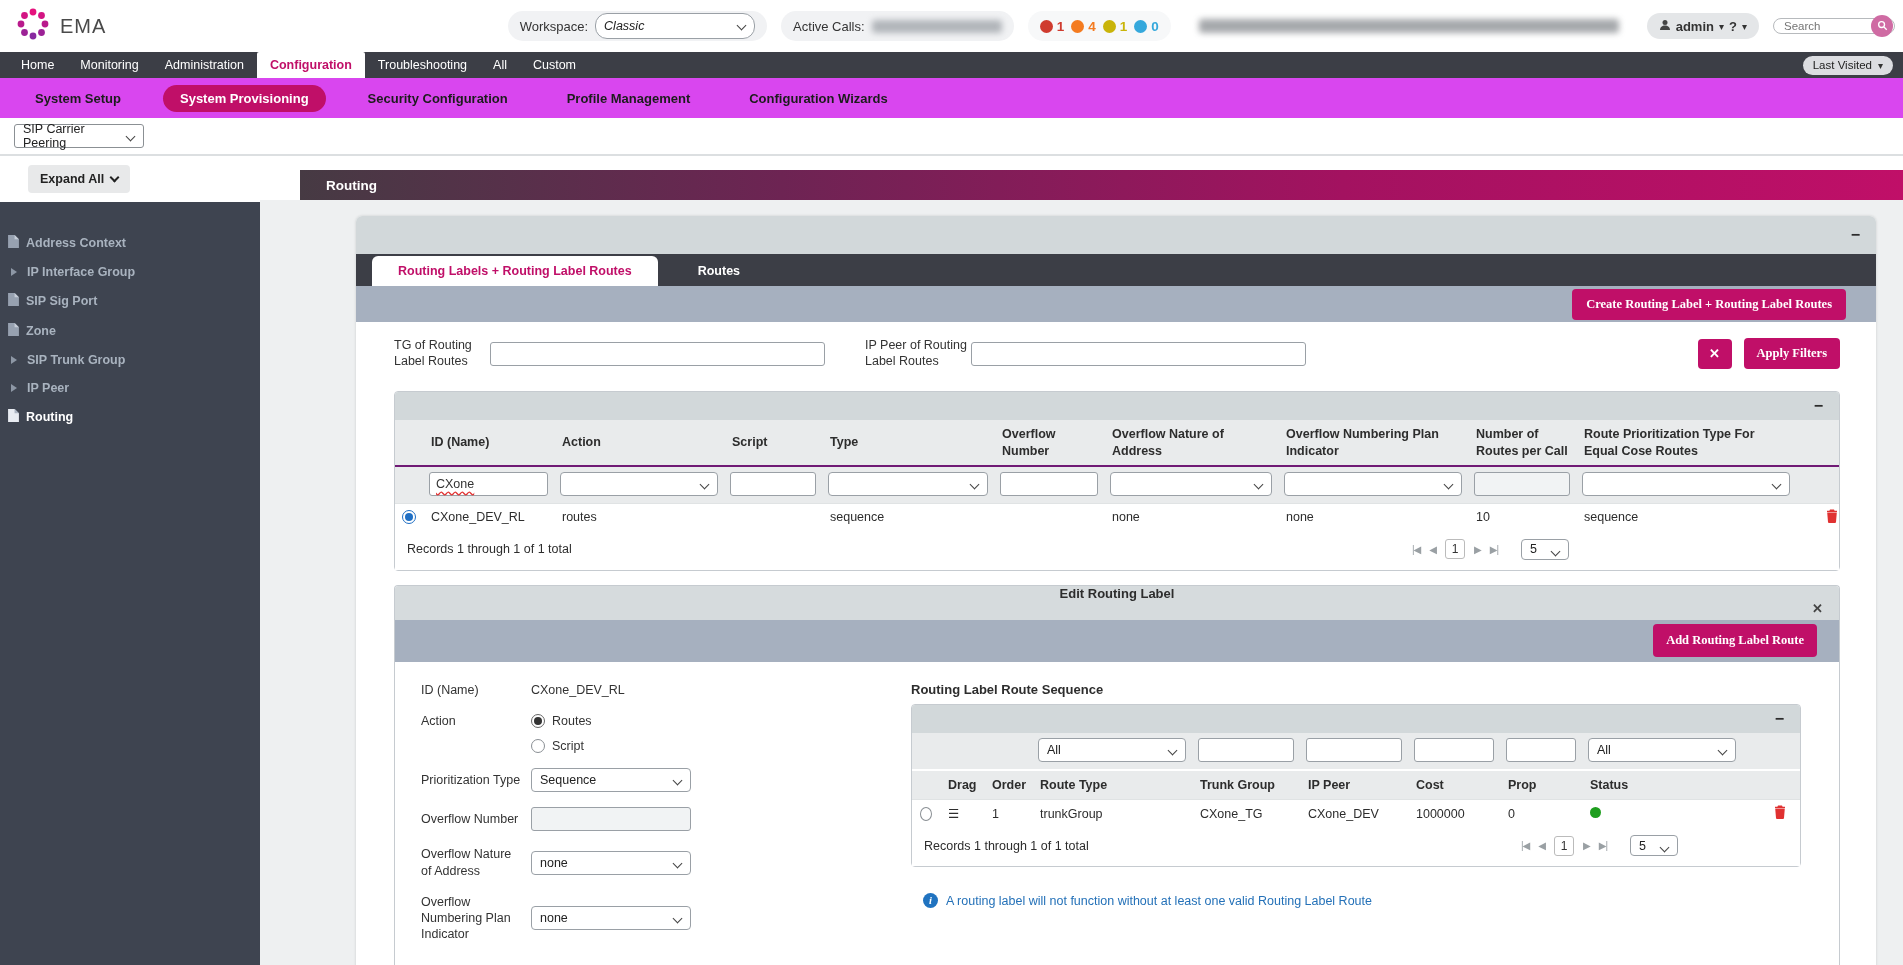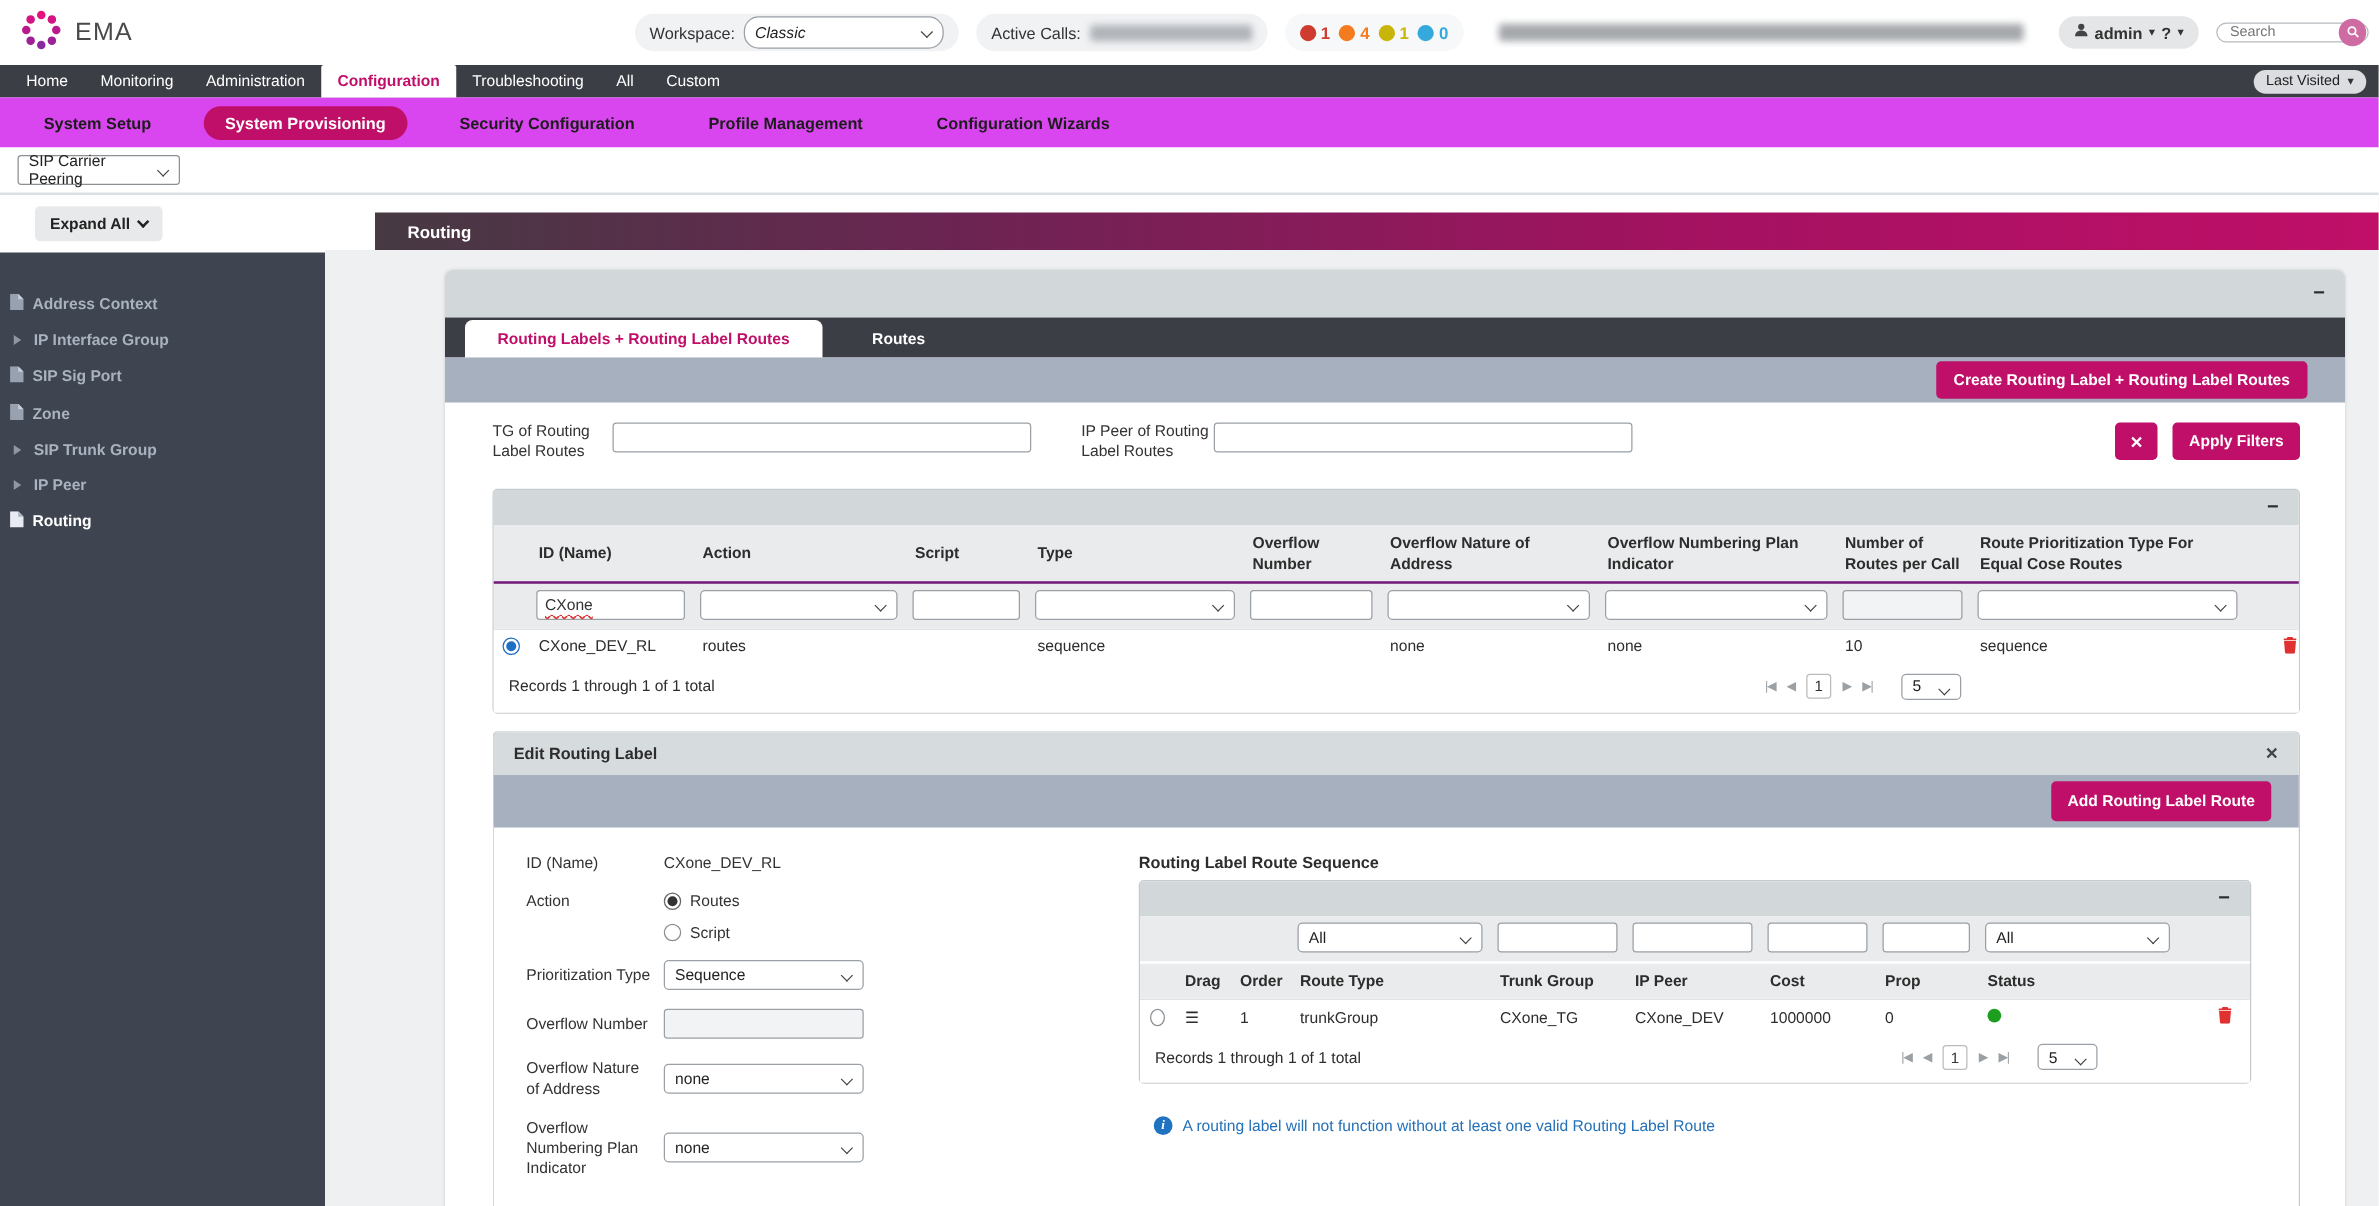--- a/index.html
+++ b/index.html
@@ -74,26 +74,26 @@
 
   .outer-panel { background:#fff; border-radius:6px 6px 0 0; height:100%; box-shadow:0 0 3px rgba(0,0,0,.15); }
   .outer-head { height:38px; background:#d2d8da; border-radius:6px 6px 0 0; display:flex; align-items:center; }
   .min-btn { margin-left:auto; margin-right:16px; font-size:16px; font-weight:bold; color:#2c2c2c; cursor:pointer; line-height:1; }
   .tabbar { height:32px; background:#3c3e46; display:flex; align-items:flex-end; padding-left:16px; }
   .tab { font-size:12.5px; font-weight:bold; cursor:pointer; padding:8px 26px; }
   .tab.active { background:#fff; color:#c00f68; border-radius:6px 6px 0 0; }
   .tab.inactive { color:#fff; padding:8px 40px; }
   .strip { height:36px; background:#a6b0bf; display:flex; align-items:center; }
   .btn-magenta { background:#c00f68; color:#fff; border:none; border-radius:4px; font-weight:bold; font-size:12.5px;
-    padding:8px 14px; cursor:pointer; font-family:Liberation Sans, sans-serif; white-space:nowrap; }
+    padding:8px 14px; cursor:pointer; font-family:Liberation Serif, serif; white-space:nowrap; }
   .create-btn { margin-left:auto; margin-right:30px; }
   .panel-body { padding:0 36px 0 38px; }
 
   
-  .filter-area { display:flex; align-items:flex-start; padding:16px 0 22px; }
+  .filter-area { display:flex; align-items:center; padding:16px 0 22px; }
   .f-label { font-size:12.5px; color:#333; width:96px; line-height:1.25; }
   .tin { height:24px; border:1px solid #9aa0a6; border-radius:3px; background:#fff; padding:0 6px; font-size:12.5px;
     color:#222; outline:none; font-family:"Liberation Sans",sans-serif; }
   .f-input { width:335px; margin-right:40px; }
   .clear-btn { margin-left:auto; width:34px; height:30px; background:#c00f68; color:#fff; border:none; border-radius:4px;
     font-size:13px; font-weight:bold; cursor:pointer; }
   .apply-btn { margin-left:12px; padding:8px 13px; }
 
   
   .tpanel { border:1px solid #c6cbd0; border-radius:4px; background:#fff; }
@@ -120,21 +120,21 @@
   .pg { font-size:10px; color:#9aa0a4; letter-spacing:-1px; cursor:pointer; }
   .pg-cur { min-width:20px; height:20px; background:#fff; border:1px solid #bbb; border-radius:3px; display:flex;
     align-items:center; justify-content:center; font-size:12px; color:#333; cursor:pointer; }
   .psize { width:48px; height:21px; border-radius:4px; margin-left:14px; }
   .trash { cursor:pointer; display:flex; justify-content:center; }
   .green-dot { width:11px; height:11px; border-radius:50%; background:#1e9e1e; display:inline-block; }
   .drag-glyph { font-size:13px; color:#333; cursor:grab; }
 
   
   .edit-panel { margin-top:14px; border:1px solid #c6cbd0; border-radius:4px 4px 0 0; background:#fff; border-bottom:none; }
-  .ep-head { height:34px; background:#d6dbdd; display:flex; align-items:center; padding:0 16px; border-radius:3px 3px 0 0; }
+  .ep-head { height:34px; background:#d6dbdd; display:flex; align-items:center; padding:0 16px; border-radius:3px 3px 0 0;flex-direction:column; }
   .ep-title { font-size:13px; font-weight:bold; color:#2d2d2d; }
   .ep-close { margin-left:auto; font-size:13px; font-weight:bold; color:#444; cursor:pointer; }
   .ep-strip { height:42px; background:#a6b0bf; display:flex; align-items:center; }
   .add-btn { margin-left:auto; margin-right:22px; padding:9px 13px; }
   .ep-body { display:flex; padding:20px 40px 30px 26px; min-height:330px; }
   .form { width:490px; flex-shrink:0; }
   .frow { display:grid; grid-template-columns:110px 340px; align-items:center; margin-bottom:15px; }
   .frow .flabel { font-size:12.5px; color:#333; line-height:1.3; padding-right:8px; }
   .frow .fval { font-size:12.5px; color:#333; }
   .fctl { width:160px; }

